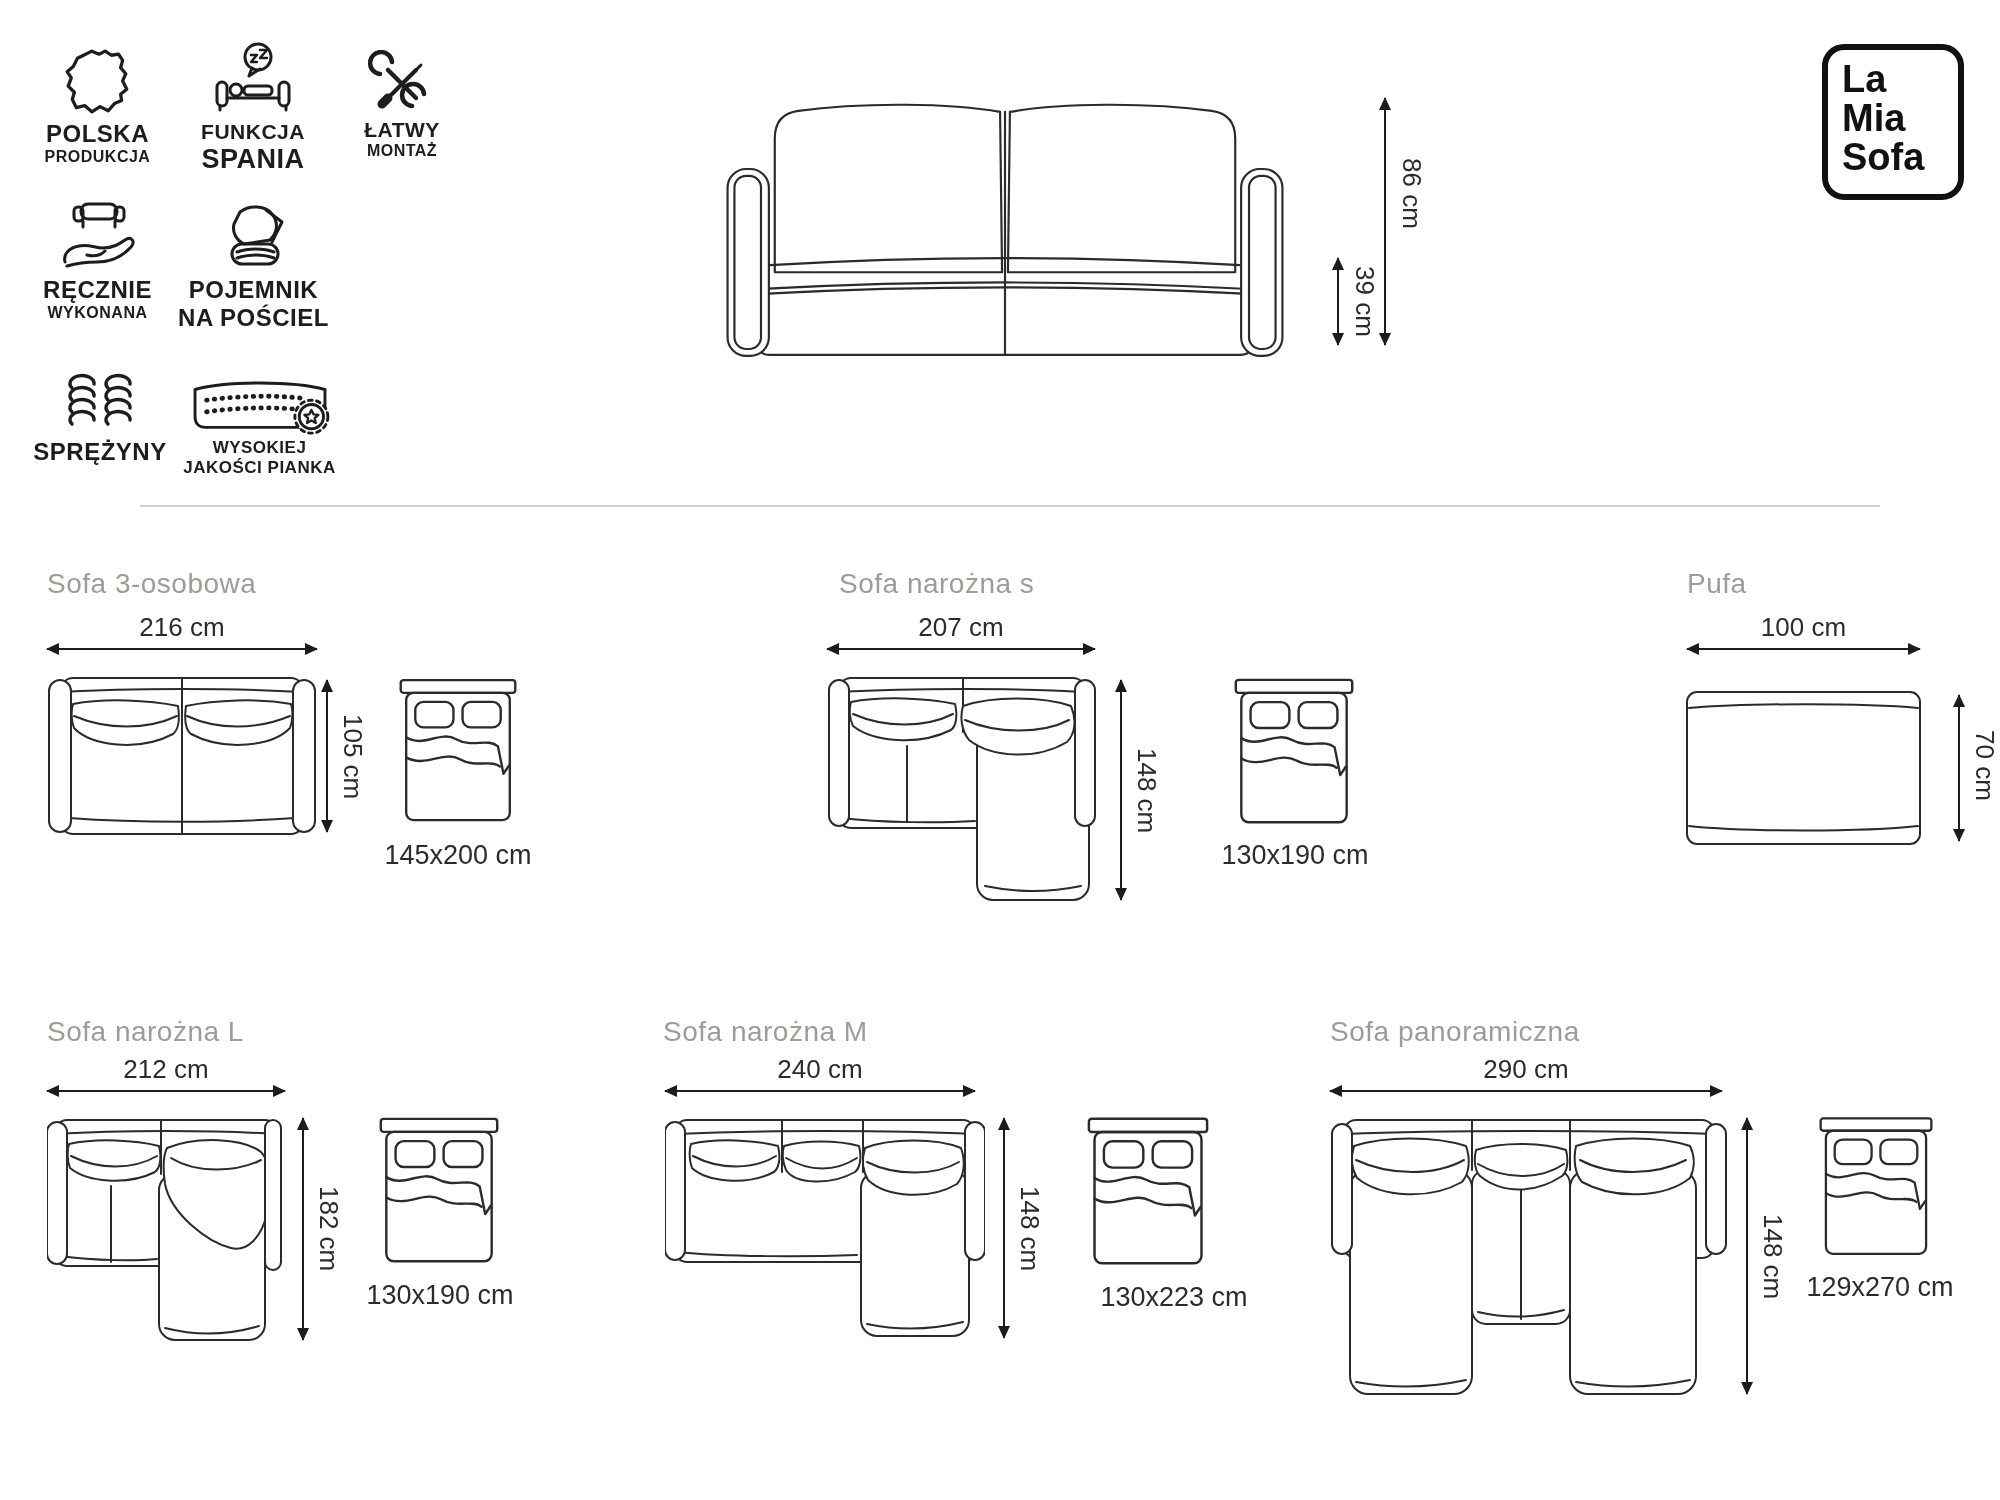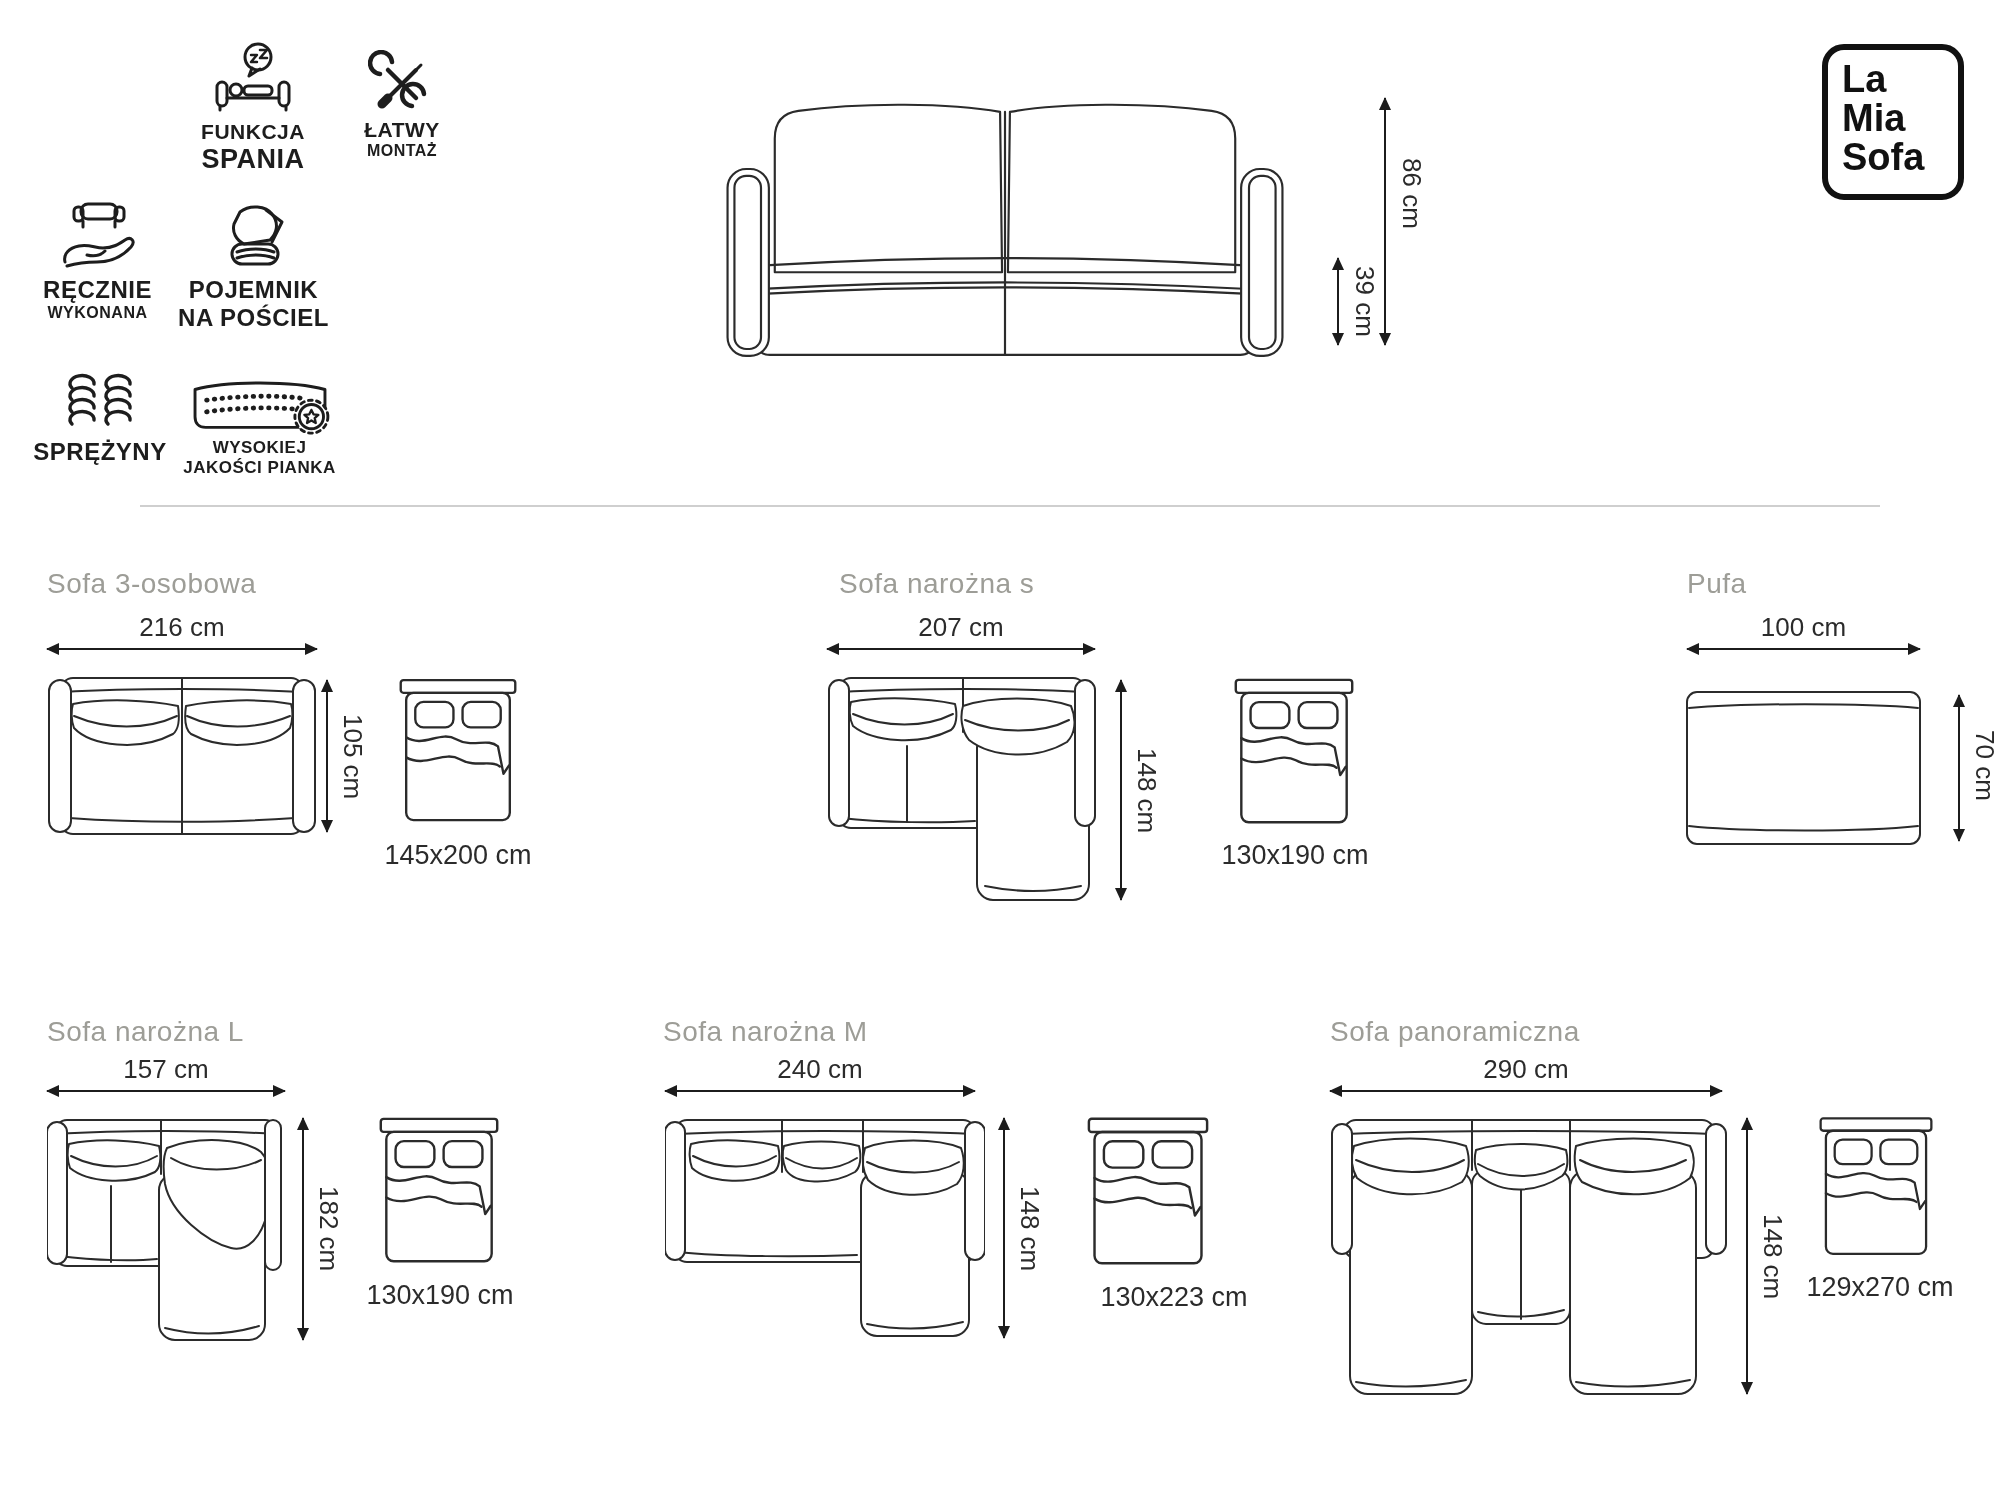--- a/index.html
+++ b/index.html
@@ -61,20 +61,29 @@
           <rect x="9" y="17" width="114" height="140" rx="8"></rect>
           <rect x="19" y="27" width="42" height="28" rx="9"></rect>
           <rect x="71" y="27" width="42" height="28" rx="9"></rect>
           <path d="M9 66 C28 78 46 58 64 68 C82 78 98 66 110 76 L116 106 L122 97"></path>
           <path d="M9 88 C30 100 50 80 68 90 C86 100 102 90 112 98"></path>
         </g>
       </symbol>
     </defs>
   </svg>
 
+  <div class="feature" style="left:30px;top:38px;width:135px;">
+    <div class="icon-wrap" style="height:82px;">
+      <svg width="74" height="74" viewBox="0 0 72 72">
+        <path d="M22 9 L30 5 L37 8 L43 5 L49 9 L56 8 L60 14 L58 21 L63 27 L60 34 L64 42 L58 47 L59 53 L52 56 L46 63 L38 59 L30 64 L23 58 L15 60 L11 52 L13 45 L7 39 L10 31 L6 25 L12 20 L16 12 Z" fill="none" stroke="#1d1d1d" stroke-width="3.2" stroke-linejoin="round"></path>
+      </svg>
+    </div>
+    <div class="fl f-24">POLSKA</div>
+    <div class="fl f-16">PRODUKCJA</div>
+  </div>
 
   <div class="feature" style="left:178px;top:36px;width:150px;">
     <div class="icon-wrap" style="height:84px;">
       <svg width="86" height="80" viewBox="0 0 86 80">
         <g fill="none" stroke="#1d1d1d" stroke-width="3" stroke-linecap="round" stroke-linejoin="round">
           <circle cx="48" cy="17" r="13"></circle>
           <path d="M42 28 L39 36 L50 29"></path>
           <path d="M41 15 h6 l-6 7 h6" stroke-width="2.4"></path>
           <path d="M50 10 h7 l-7 8 h7" stroke-width="2.6"></path>
           <rect x="7" y="42" width="10" height="24" rx="5"></rect>
@@ -271,21 +280,21 @@
         <path d="M4 18 C60 13 180 13 233 18"></path>
         <path d="M4 136 C60 142 180 142 233 136"></path>
       </g>
     </svg>
     <div class="arr-v" style="left:273px;top:127px;height:146px;"></div>
     <div class="dim vert" style="left:284px;top:162px;">70 cm</div>
   </div>
 
   <div class="abs" style="left:40px;top:1014px;width:560px;height:440px;">
     <div class="sec-title" style="left:7px;top:2px;">Sofa narożna L</div>
-    <div class="dim center" style="left:7px;top:40px;width:238px;">157 cm</div>
+    <div class="dim center" style="left:7px;top:40px;width:238px;">212 cm</div>
     <div class="arr-h" style="left:7px;top:76px;width:238px;"></div>
     <svg class="abs" style="left:7px;top:100px;" width="244" height="228" viewBox="0 0 244 228">
       <g fill="none" stroke="#2b2b2b" stroke-width="2" stroke-linecap="round" stroke-linejoin="round">
         <rect x="8" y="6" width="222" height="146" rx="12"></rect>
         <path d="M10 20 C70 16 170 16 228 20"></path>
         <path d="M12 142 C50 147 90 147 110 145"></path>
         <rect x="112" y="60" width="106" height="166" rx="16" fill="#ffffff"></rect>
         <path d="M118 214 Q165 226 212 212"></path>
         <path d="M22 30 C50 24 88 26 112 32 C115 44 113 54 108 58 C80 72 40 68 23 54 C20 46 20 36 22 30 Z" fill="#ffffff"></path>
         <path d="M24 42 C52 56 86 56 110 42"></path>

